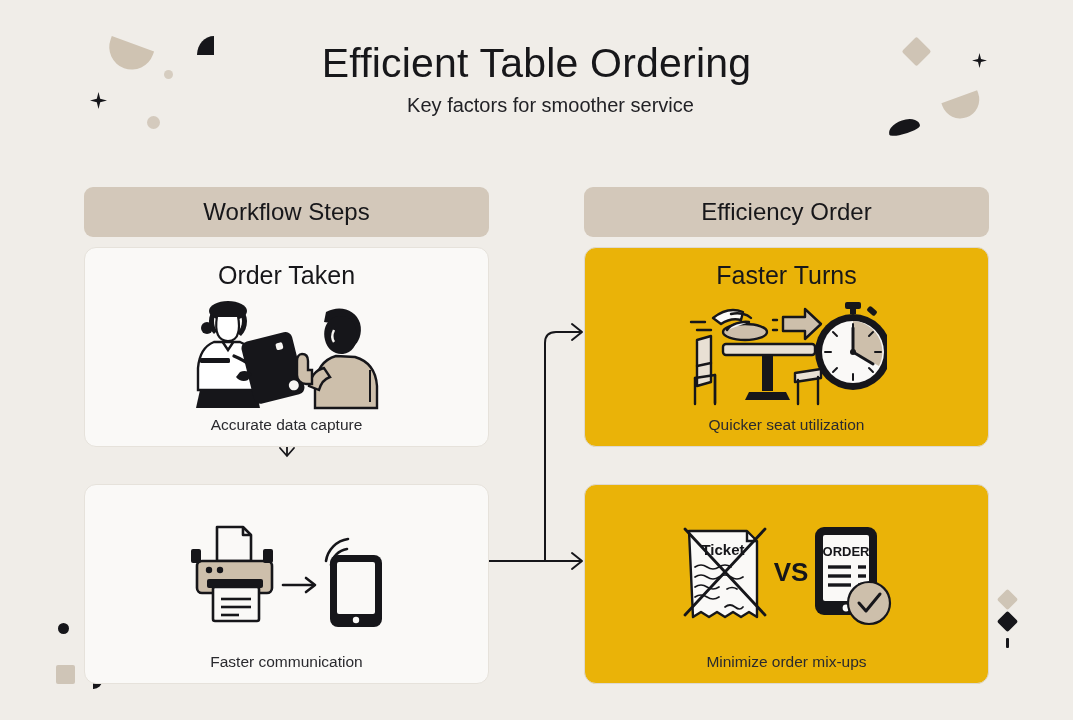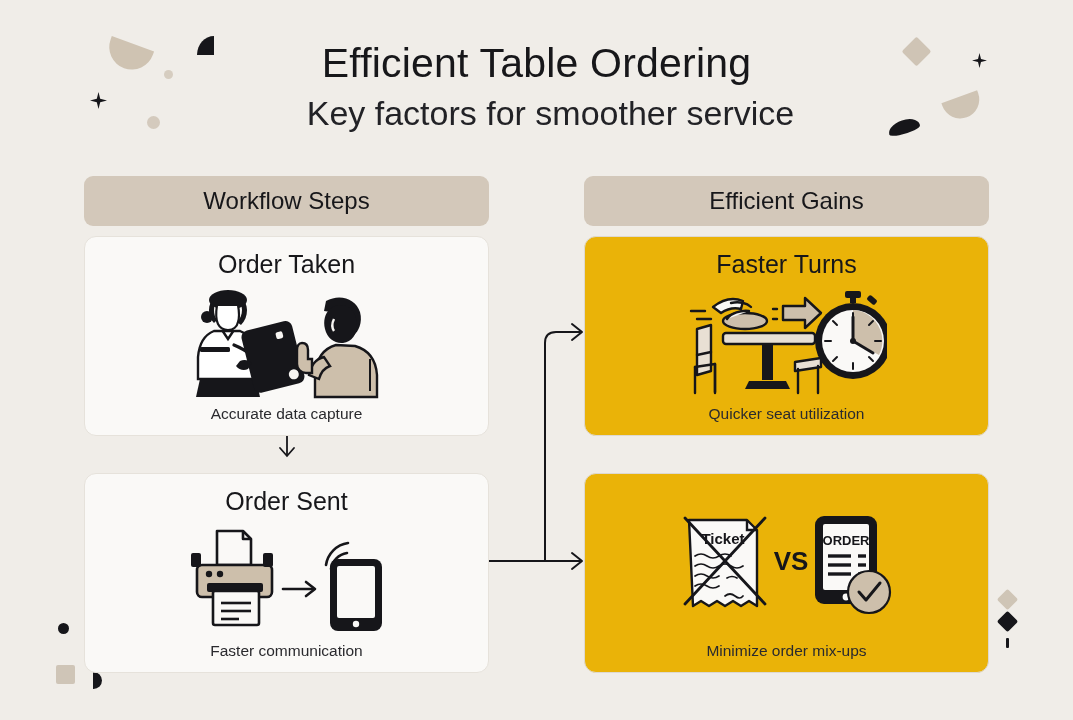--- a/index.html
+++ b/index.html
@@ -32,26 +32,26 @@
   
   .title-wrap {
     position: absolute; left: 0; top: 40px; width: 1073px;
     text-align: center;
   }
   .main-title {
     font-size: 41px; font-weight: 400; color: #17171a;
     letter-spacing: 0.2px; line-height: 1.15;
   }
   .subtitle {
-    font-size: 34px; font-weight: 400; color: #222226;
+    font-size: 20px; font-weight: 400; color: #222226;
     margin-top: 6px; line-height: 1.2; margin-left: 28px;
   }
 
   
-  .column { position: absolute; top: 176px; width: 405px; }
+  .column { position: absolute; top: 187px; width: 405px; }
   .col-left  { left: 84px; }
   .col-right { left: 584px; }
 
   .col-header {
     height: 50px; border-radius: 9px;
     background: #d3c8ba;
     display: flex; align-items: center; justify-content: center;
     font-size: 24px; color: #17171a;
   }
 
@@ -178,21 +178,20 @@
             <path d="M118 56 c-3 0 -5 3 -5 7 l0 14 c0 5 4 9 9 9 l6 0 0-14 -4 0 0 -9 c0 -4 -2 -7 -6 -7 z" fill="#cdbfab" stroke="#16161a" stroke-width="2.4"></path>
 
             <path d="M186 72 l0 32" fill="none" stroke="#16161a" stroke-width="2"></path>
           </g>
         </svg>
       </div>
       <div class="card-caption">Accurate data capture</div>
     </div>
 
     <div class="card card-2">
-      <div class="card-title">Order Sent</div>
       <div class="card-art">
         <svg width="200" height="110" viewBox="0 0 200 110">
           <g stroke="#16161a" stroke-width="2.6" fill="none" stroke-linejoin="round">
 
             <path d="M30 6 l26 0 8 8 0 26 -34 0 z" fill="#faf9f7"></path>
             <path d="M56 6 l0 8 8 0"></path>
 
             <rect x="10" y="40" width="75" height="32" rx="5" fill="#cdbfab"></rect>
 
             <rect x="4" y="28" width="10" height="14" rx="2" fill="#16161a" stroke="none"></rect>
@@ -223,21 +222,21 @@
             <circle cx="169" cy="99" r="3.2" fill="#faf9f7"></circle>
           </g>
         </svg>
       </div>
       <div class="card-caption">Faster communication</div>
     </div>
   </div>
 
   <div class="column col-right">
     <div class="col-header">
-      <span>Efficient Gains</span>
+      <span>Efficiency Order</span>
     </div>
 
     <div class="card card-1">
       <div class="card-title">Faster Turns</div>
       <div class="card-art">
         <svg width="200" height="108" viewBox="0 0 200 108">
           <g stroke="#16161a" stroke-width="2.4" fill="none" stroke-linejoin="round" stroke-linecap="round">
 
             <line x1="4" y1="22" x2="18" y2="22"></line>
             <line x1="10" y1="30" x2="24" y2="30"></line>

